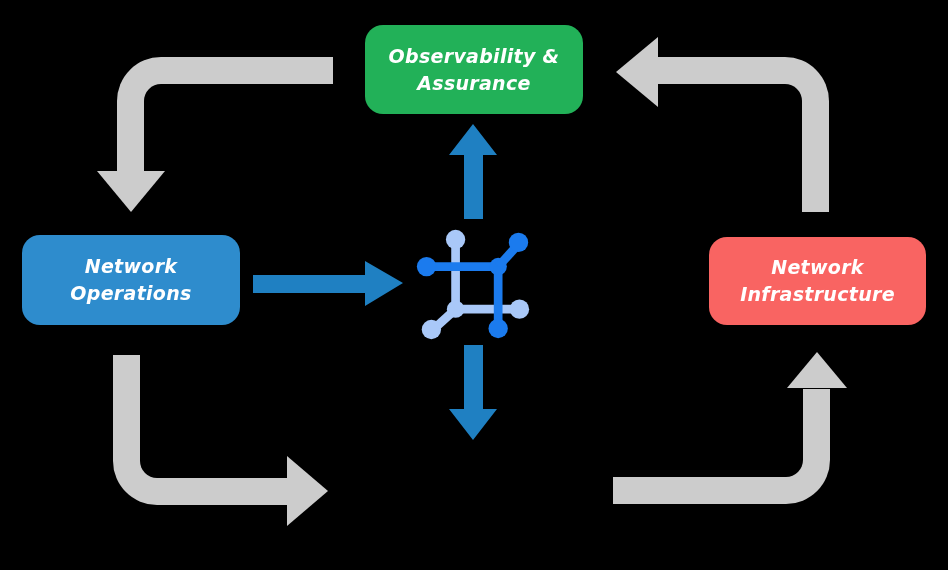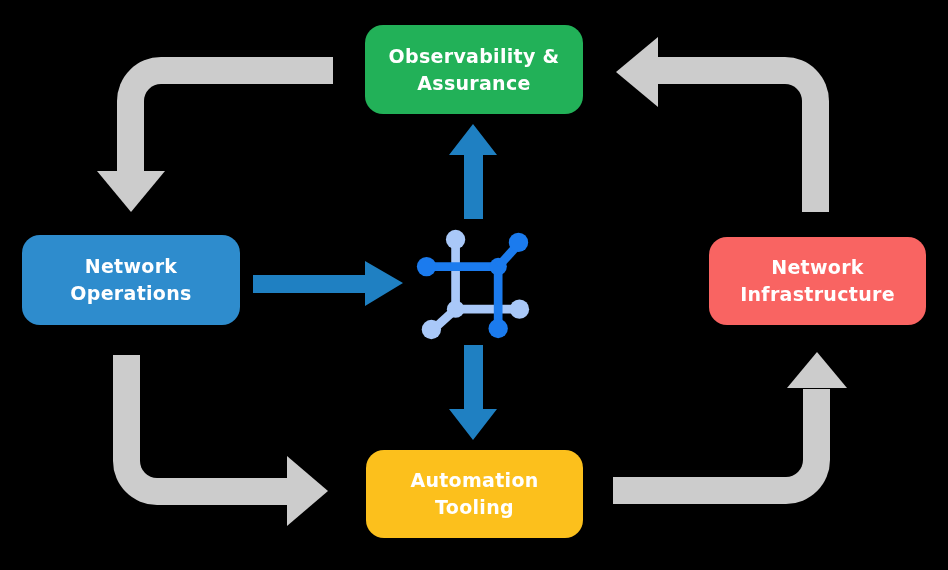--- a/index.html
+++ b/index.html
@@ -22,21 +22,21 @@
     display: flex;
     align-items: center;
     justify-content: center;
     text-align: center;
     color: #ffffff;
     font-size: 19px;
     font-weight: 600;
     line-height: 1.42;
     letter-spacing: 0.3px;
   }
-  .node span { white-space: pre-line; }
+  .node span { white-space: pre-line; font-style: italic; }
   .node-observability   { left: 365px; top: 25px;  width: 218px; height: 89px; background: #22b158; }
   .node-operations      { left: 22px;  top: 235px; width: 218px; height: 90px; background: #2e8ccd; }
   .node-infrastructure  { left: 709px; top: 237px; width: 217px; height: 88px; background: #f96462; }
   .node-tooling         { left: 366px; top: 450px; width: 217px; height: 88px; background: #fcc01c; }
 
   
   .elbow { position: absolute; box-sizing: border-box; }
   .elbow-tl {
     left: 117px; top: 57px; width: 216px; height: 114px;
     border-top: 27px solid #cccccc; border-left: 27px solid #cccccc;
@@ -147,18 +147,14 @@
   <div class="node node-operations">
     <span>Network
 Operations</span>
   </div>
 
   <div class="node node-infrastructure">
     <span>Network
 Infrastructure</span>
   </div>
 
-  <div class="node node-tooling">
-    <span>Automation
-Tooling</span>
-  </div>
 
 </div>
 
 </body></html>

